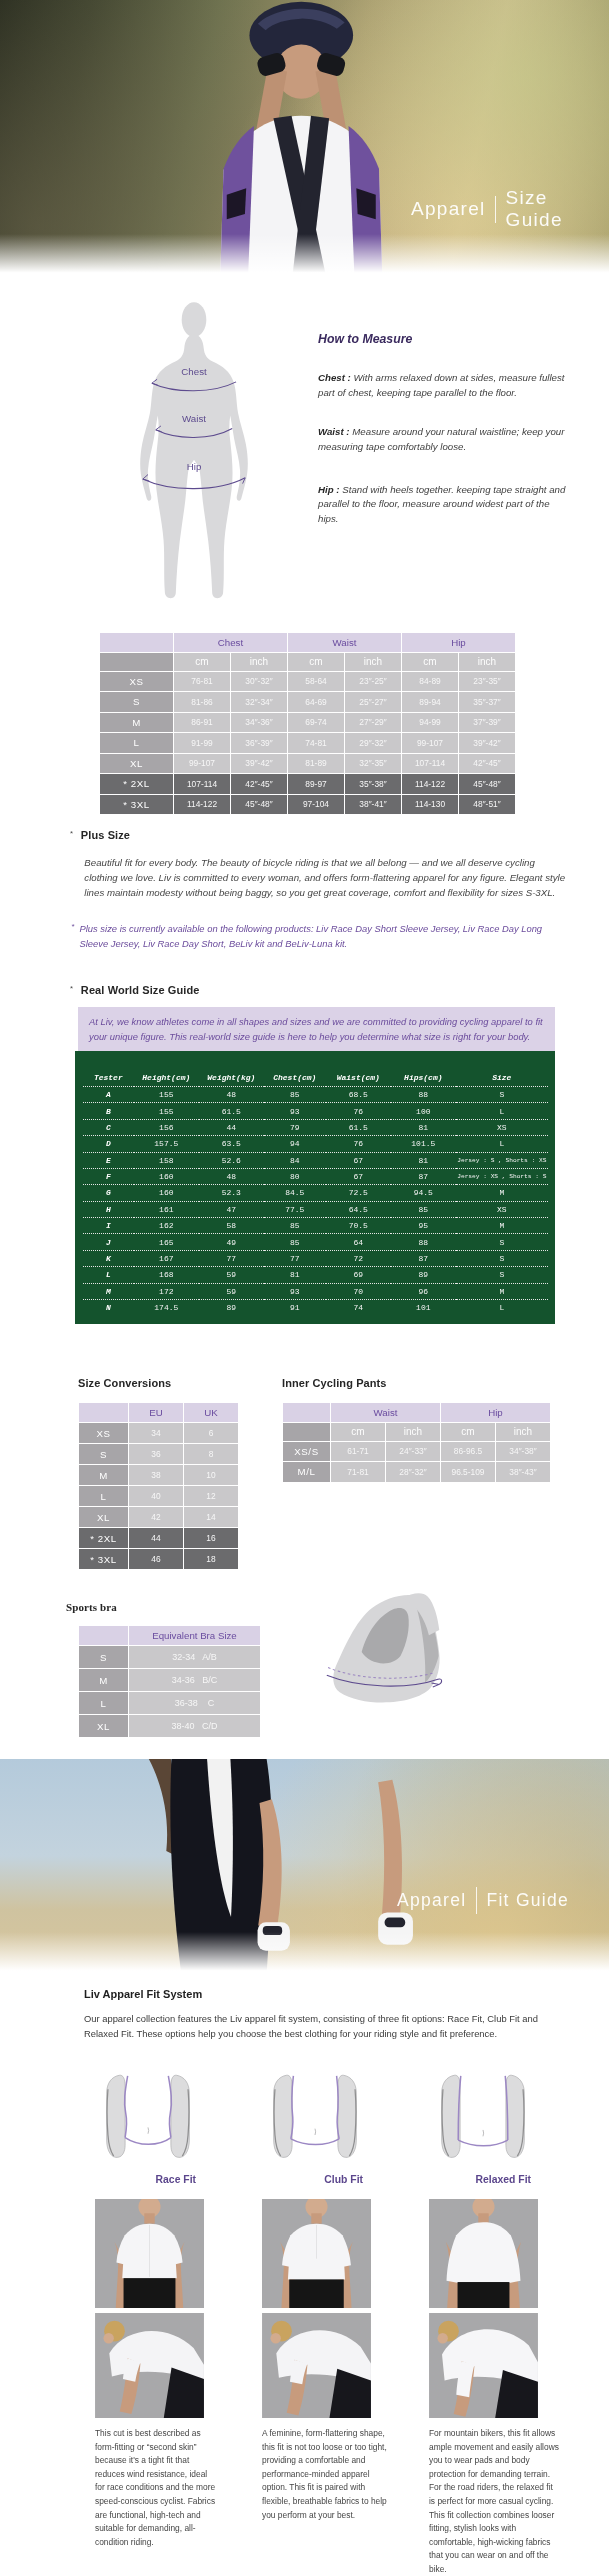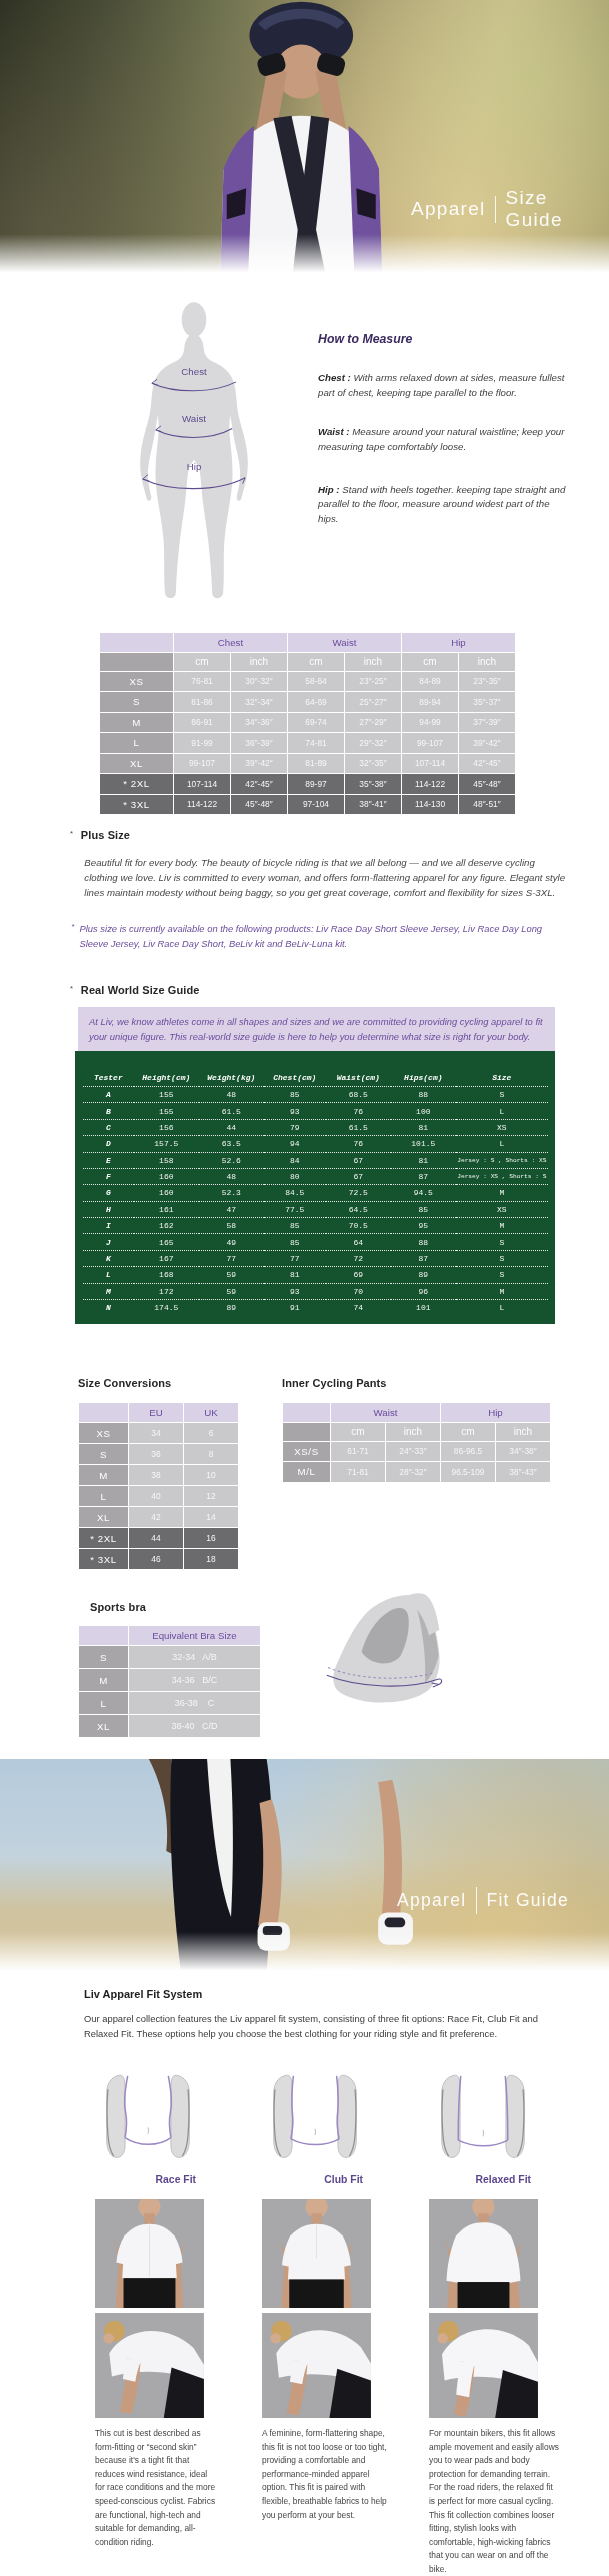--- a/index.html
+++ b/index.html
@@ -472,21 +472,21 @@
         <tr>
           <td class="lbl">M/L</td>
           <td>71-81</td>
           <td>28″-32″</td>
           <td>96.5-109</td>
           <td>38″-43″</td>
         </tr>
       </tbody>
   </table>
 
-  <div class="abs sec-h" style="left:90px;top:1601px;">Sports bra</div>
+  <div class="abs sec-h" style="left:66px;top:1601px;font-family:Liberation Serif, serif;">Sports bra</div>
   <table class="abs grid bra-table" style="left:78px;top:1625px;">
     <colgroup>
         <col style="width:49px;">
         <col style="width:131px;">
       </colgroup>
     <thead>
       <tr>
         <th class="corner"></th>
         <th class="group">Equivalent Bra Size</th>
       </tr>

